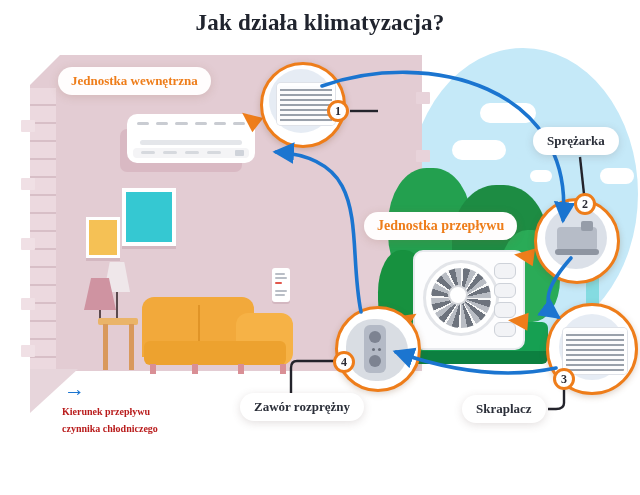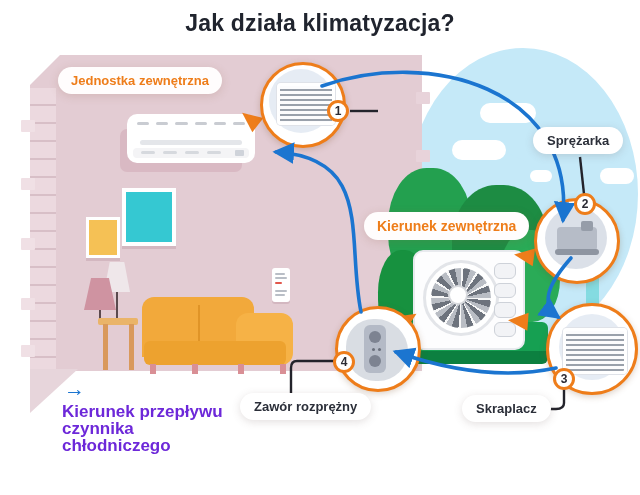--- a/index.html
+++ b/index.html
@@ -1,17 +1,17 @@
 <!DOCTYPE html>
 <html><head>
 <meta charset="utf-8">
 <style>
   html,body{margin:0;padding:0;background:#fff;}
   .stage{position:relative;width:640px;height:495px;background:#ffffff;overflow:hidden;
-         font-family:Liberation Sans, sans-serif;}
+         font-family:Liberation Serif, serif;}
 
   
   .title{position:absolute;top:10px;left:0;width:640px;text-align:center;
          font-size:23px;font-weight:700;color:#20242e;letter-spacing:.2px;z-index:60;}
 
   
   .sky1{position:absolute;left:408px;top:48px;width:230px;height:292px;border-radius:50%;background:#c5e9f8;}
   .sky2{position:absolute;left:400px;top:150px;width:170px;height:200px;border-radius:50%;background:#c5e9f8;}
   .cloud{position:absolute;background:#fff;border-radius:12px;}
   .teal-strip{position:absolute;background:#84dbe1;border-radius:3px;}
@@ -89,22 +89,22 @@
   
   .pill{position:absolute;background:#ffffff;border-radius:14px;padding:6px 14px;white-space:nowrap;
         font-size:13px;font-weight:700;color:#2b2f39;box-shadow:0 2px 8px rgba(100,80,80,.18);z-index:40;}
   .opill{position:absolute;background:#fffdfd;border-radius:16px;padding:6px 13px;white-space:nowrap;
         font-size:13px;font-weight:700;color:#ee7d1a;box-shadow:0 2px 10px rgba(140,90,60,.18);z-index:40;}
 
   svg.overlay{position:absolute;left:0;top:0;z-index:35;pointer-events:none;}
 
   
   .legend-arrow{position:absolute;left:64px;top:377px;font-size:21px;font-weight:700;color:#1b75d0;z-index:50;}
-  .legend-text{position:absolute;left:62px;top:403px;width:170px;font-size:17px;font-weight:700;
-               color:#6d28d9;line-height:17px;z-index:50;}
+  .legend-text{position:absolute;left:62px;top:403px;width:170px;font-size:10px;font-weight:700;
+               color:#b91c1c;line-height:17px;z-index:50;}
   .source{position:absolute;left:16px;top:455px;font-size:13.5px;color:#a9a9ae;z-index:50;}
 </style>
 </head>
 <body>
 
 <div class="stage">
 
   <div class="title">Jak działa klimatyzacja?</div>
 
   <div class="sky1"></div>
@@ -252,22 +252,22 @@
 
   <div class="badge" style="left:327px;top:100px;">1</div>
   <div class="badge" style="left:574px;top:193px;">2</div>
   <div class="badge" style="left:553px;top:368px;">3</div>
   <div class="badge" style="left:333px;top:351px;">4</div>
 
   <div class="pill" style="left:462px;top:395px;">Skraplacz</div>
   <div class="pill" style="left:533px;top:127px;">Sprężarka</div>
   <div class="pill" style="left:240px;top:393px;">Zawór rozprężny</div>
 
-  <div class="opill" style="left:58px;top:67px;">Jednostka zewnętrzna</div>
-  <div class="opill" style="left:364px;top:212px;font-size:14px;">Kierunek zewnętrzna</div>
+  <div class="opill" style="left:58px;top:67px;">Jednostka wewnętrzna</div>
+  <div class="opill" style="left:364px;top:212px;font-size:14px;">Jednostka przepływu</div>
 
   <div class="legend-arrow">→</div>
   <div class="legend-text">
     <div>Kierunek przepływu</div>
     <div>czynnika chłodniczego</div>
   </div>
 
 </div>
 
 </body></html>

